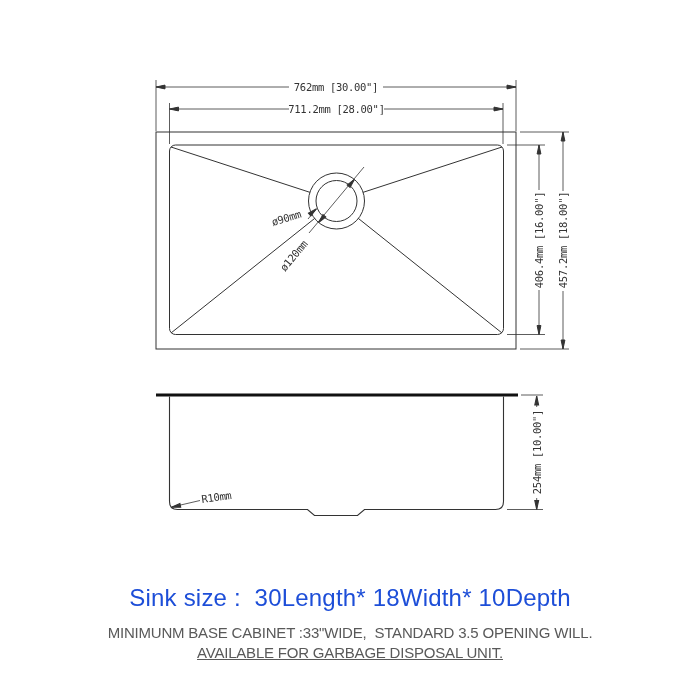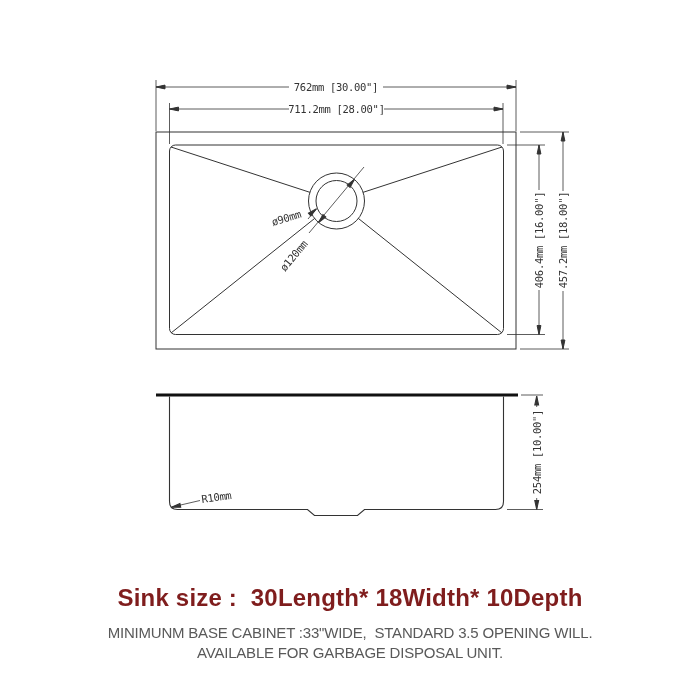--- a/index.html
+++ b/index.html
@@ -7,24 +7,24 @@
     width:700px;height:700px;position:relative;background:#ffffff;
     font-family:"Liberation Sans", sans-serif;overflow:hidden;
   }
   svg{position:absolute;left:0;top:0;}
   .dimtxt{
     font-family:"DejaVu Sans Mono", monospace;
     font-size:10.5px;fill:#333333;letter-spacing:-0.3px;
   }
   .caption{position:absolute;left:0;width:700px;text-align:center;white-space:pre;}
   .caption-title{
-    top:584px;font-size:24px;font-weight:bold;color:#7f1d1d;letter-spacing:0.2px;
+    top:584px;font-size:24px;font-weight:normal;color:#1d4ed8;letter-spacing:0.2px;
   }
   .caption-note1{top:624px;font-size:15px;color:#595959;letter-spacing:-0.2px;}
-  .caption-note2{top:644px;font-size:15px;color:#595959;letter-spacing:-0.2px;}
+  .caption-note2{top:644px;font-size:15px;color:#595959;letter-spacing:-0.2px;text-decoration:underline;}
 </style>
 </head>
 <body>
 
 <svg width="700" height="700" viewBox="0 0 700 700">
   <defs>
     <path id="ah" d="M0,0 L-9,1.9 L-9,-1.9 Z" fill="#333333"></path>
   </defs>
 
   <g stroke="#333333" fill="none" stroke-width="1">

